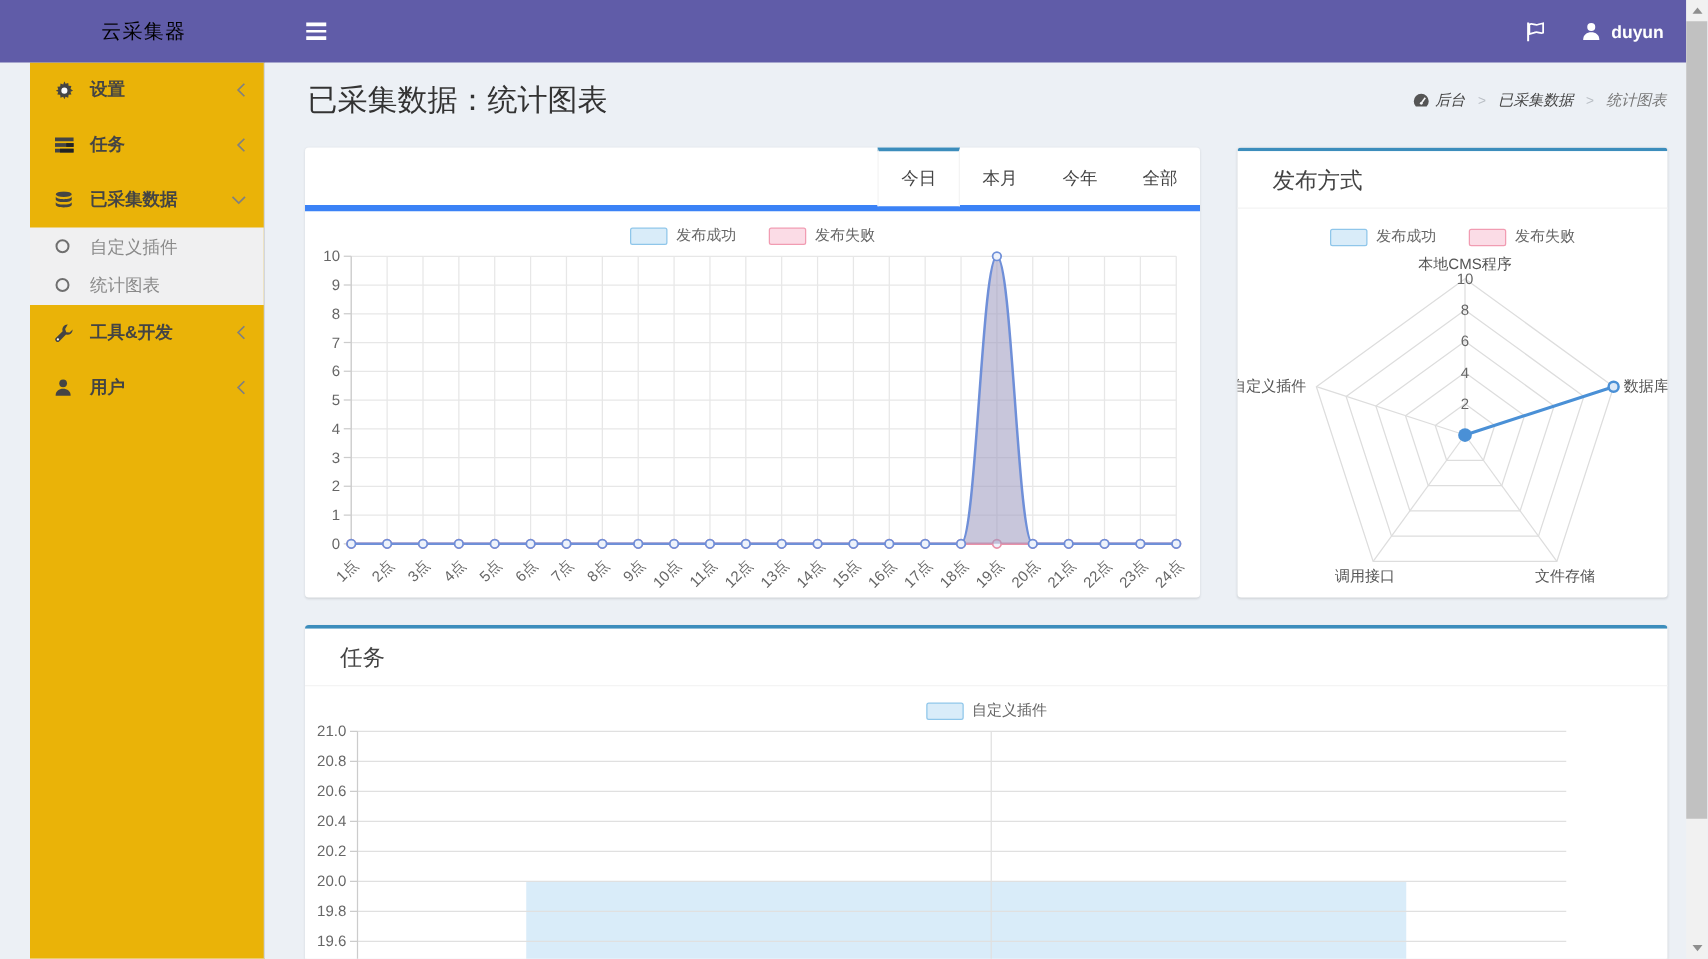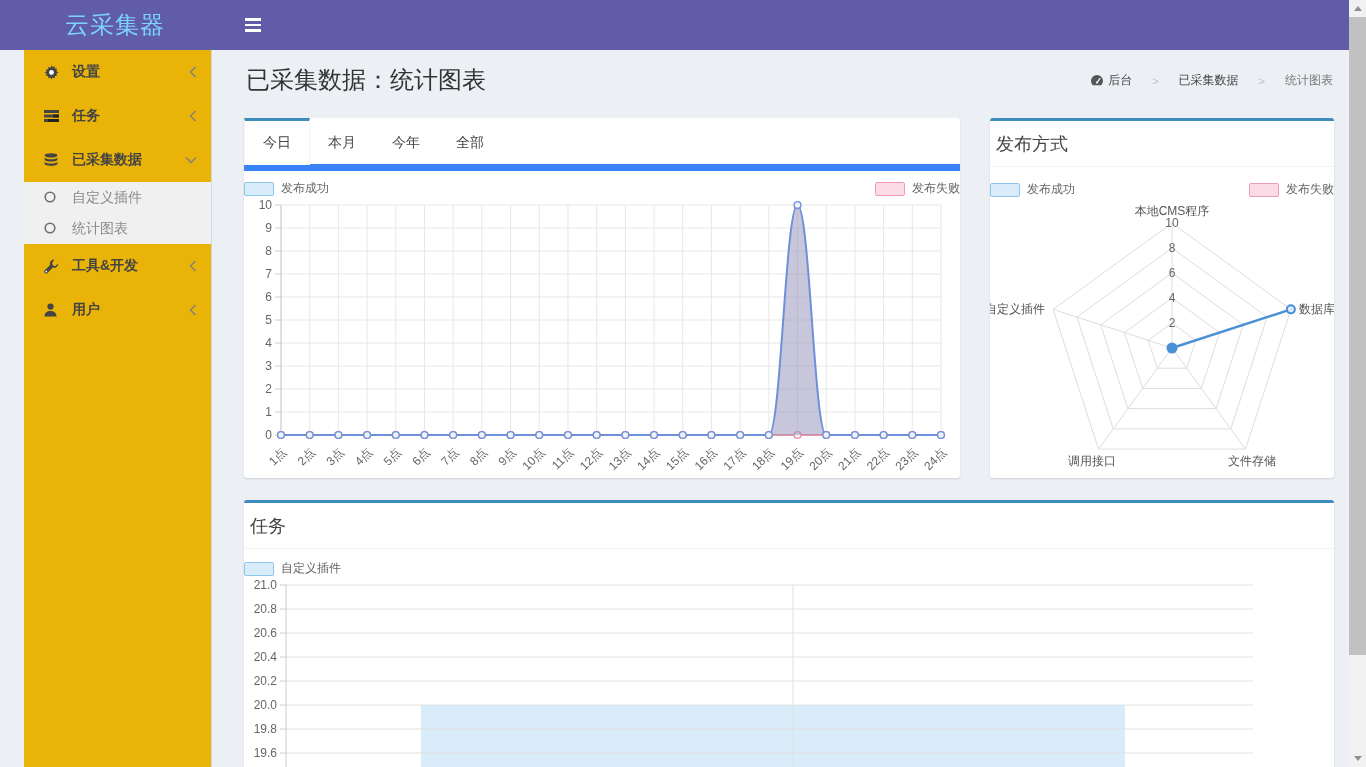--- a/index.html
+++ b/index.html
@@ -1,21 +1,21 @@
 <!DOCTYPE html>
 <html><head>
 <meta charset="utf-8">
 <style>
   * { margin:0; padding:0; box-sizing:border-box; }
   html,body { width:1366px; height:767px; overflow:hidden; }
   body { font-family:"Liberation Sans","DejaVu Sans",sans-serif; background:#ecf0f5; position:relative; font-size:14px; color:#444; }
 
   
   .navbar { position:absolute; left:0; top:0; width:1349px; height:50px; background:#605ca8; z-index:20; display:flex; }
-  .brand { width:230px; height:50px; color:#7dd3fc; font-size:24px; display:flex; align-items:center; justify-content:center; letter-spacing:1px; }
+  .brand { width:230px; height:50px; color:#000000; font-size:16px; display:flex; align-items:center; justify-content:center; letter-spacing:1px; }
   .nav-main { flex:1; display:flex; align-items:center; justify-content:space-between; }
   .hamburger { width:46px; height:50px; display:flex; flex-direction:column; align-items:center; justify-content:center; gap:3px; cursor:pointer; }
   .hamburger span { width:16px; height:2.5px; background:#fff; display:block; }
   .nav-right { display:flex; align-items:center; height:50px; }
   .nav-icon-btn { height:50px; display:flex; align-items:center; padding:0 14px; cursor:pointer; }
   .user-menu { height:50px; display:flex; align-items:center; gap:8px; padding:0 18px 0 14px; color:#fff; font-weight:600; font-size:14px; cursor:pointer; }
 
   
   .sidebar { position:absolute; left:0; top:50px; width:188px; height:717px; background:#eab308; border-right:1px solid #d2d6de; z-index:10;margin-left:24px; }
   .menu-item { height:44px; display:flex; align-items:center; padding:0 14px 0 20px; cursor:pointer; color:#444; }
@@ -23,46 +23,46 @@
   .menu-item .mi-label { flex:1; font-weight:600; font-size:14px; padding-left:6px; }
   .submenu { background:#f0f0f1; }
   .submenu-item { height:31px; display:flex; align-items:center; padding:0 14px 0 20px; color:#8a8a8a; cursor:pointer; }
   .submenu-item .mi-icon { width:22px; }
   .submenu-item .mi-label { font-size:14px; padding-left:6px; }
 
   
   .content { position:absolute; left:230px; top:50px; width:1119px; height:717px; }
   .content-header { position:relative; height:68px; padding:14px 15px 0 16px; }
   .content-header h1 { font-size:24px; font-weight:normal; color:#333; }
-  .breadcrumb { position:absolute; right:16px; top:22px; display:flex; align-items:center; gap:20px; font-size:12px; }
+  .breadcrumb { position:absolute; right:16px; top:22px; display:flex; align-items:center; gap:10px; font-size:12px;font-style:italic; }
   .breadcrumb a { color:#444; text-decoration:none; cursor:pointer; display:flex; align-items:center; gap:4px;}
   .breadcrumb .sep { color:#b9bec4; font-size:11px; }
   .breadcrumb .current { color:#777; }
 
   .boxes-row { display:flex; padding:0 15px 0 14px; }
   .box { background:#fff; border-radius:3px; box-shadow:0 1px 2px rgba(0,0,0,0.12); position:relative; }
   .box-blue-top { border-top:3px solid #3c8dbc; }
   .box1 { width:716px; height:360px; margin-right:30px; }
   .box2 { width:344px; height:360px; }
   .box3 { width:1090px; height:400px; margin:22px 15px 0 14px; }
 
-  .tab-row { display:flex; border-bottom:7px solid #3b82f6; }
+  .tab-row { display:flex; border-bottom:5px solid #3b82f6;justify-content:flex-end; }
   .tab { padding:13px 18px 12px 18px; border-top:3px solid transparent; font-size:14px; color:#444; cursor:pointer; }
   .tab.active { border-top-color:#3c8dbc; background:#fff; border-left:1px solid #f4f4f4; border-right:1px solid #f4f4f4; margin-bottom:-1px; }
 
-  .box-header { padding:11px 15px 10px 6px; border-bottom:1px solid #f4f4f4; }
+  .box-header { padding:11px 15px 10px 28px; border-bottom:1px solid #f4f4f4; }
   .box-header .box-title { font-size:18px; color:#444; }
 
   .chart-legend { display:flex; justify-content:center; align-items:center; gap:26px; font-size:12px; color:#666; }
   .legend-item { display:flex; align-items:center; gap:7px; cursor:pointer; }
   .legend-swatch { width:30px; height:14px; border-radius:2px; border:1px solid; }
   .legend-blue { background:#d9ecf9; border-color:#8fc6ea; }
   .legend-pink { background:#fbdce6; border-color:#f19cb2; }
 
-  .legend-line { position:absolute; left:0; width:100%;justify-content:space-between; }
+  .legend-line { position:absolute; left:0; width:100%; }
   .box1 .legend-line { top:62px; }
   .box2 .legend-line { top:60px; }
   .box3 .legend-line { top:57px; }
 
   svg text { font-family:"Liberation Sans","DejaVu Sans",sans-serif; }
 
   #line-chart { position:absolute; left:0; top:80px; }
   #radar-chart { position:absolute; left:0; top:82px; }
   #bar-chart  { position:absolute; left:0; top:75px; }
 
@@ -77,20 +77,35 @@
 </head>
 <body>
 
 <div class="navbar">
   <div class="brand">云采集器</div>
   <div class="nav-main">
     <div class="hamburger">
       <span></span>
       <span></span>
       <span></span>
+    </div>
+    <div class="nav-right">
+      <div class="nav-icon-btn">
+        <svg width="17" height="17" viewBox="0 0 17 17">
+          <path d="M2.5 1 V16" stroke="#fff" stroke-width="1.6" fill="none"></path>
+          <path d="M3.5 2.5 C6 1.2 8 3.6 10.5 2.6 L14.5 1.6 V9.2 C12 10.2 10 7.9 7.5 9.1 L3.5 10.2 Z" fill="none" stroke="#fff" stroke-width="1.4"></path>
+        </svg>
+      </div>
+      <div class="user-menu">
+        <svg width="16" height="16" viewBox="0 0 16 16">
+          <circle cx="8" cy="4.5" r="3.2" fill="#fff"></circle>
+          <path d="M1.5 15 C1.5 10.8 4.5 8.8 8 8.8 C11.5 8.8 14.5 10.8 14.5 15 Z" fill="#fff"></path>
+        </svg>
+        <span>duyun</span>
+      </div>
     </div>
   </div>
 </div>
 
 <div class="sidebar">
 
   <div class="menu-item">
     <span class="mi-icon">
         <svg width="15" height="15" viewBox="0 0 16 16">
           <path fill="#444" d="M8 0l1 2.2 2.3-.8.3 2.4 2.4.3-.8 2.3L15.4 8l-2.2 1 .8 2.3-2.4.3-.3 2.4-2.3-.8L8 15.4l-1-2.2-2.3.8-.3-2.4-2.4-.3.8-2.3L.6 8l2.2-1-.8-2.3 2.4-.3.3-2.4 2.3.8z"></path>

